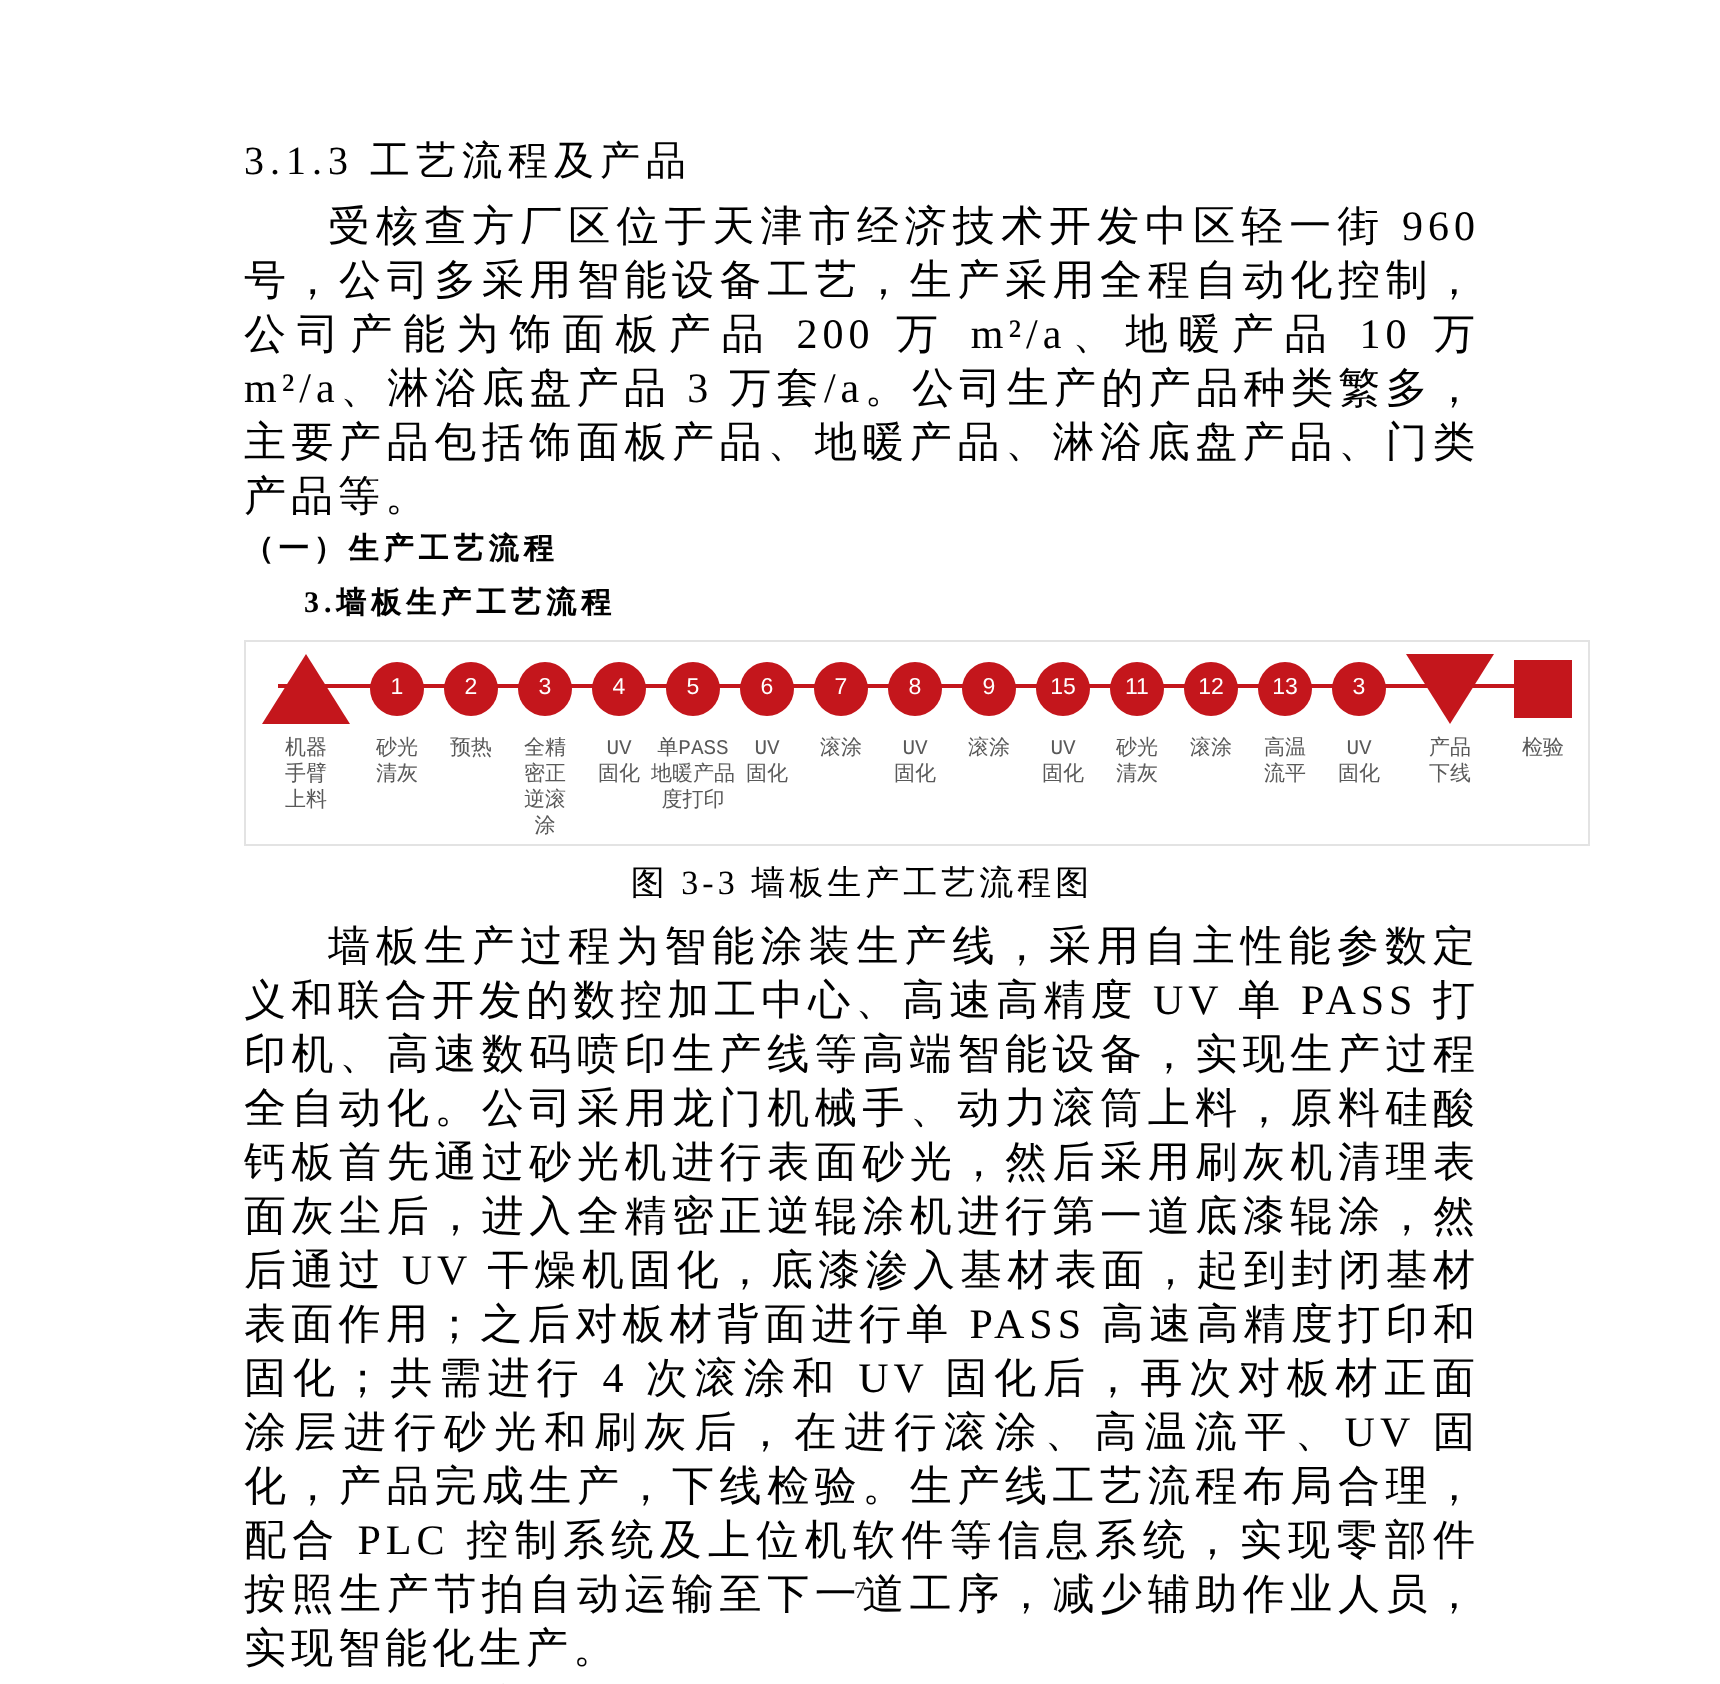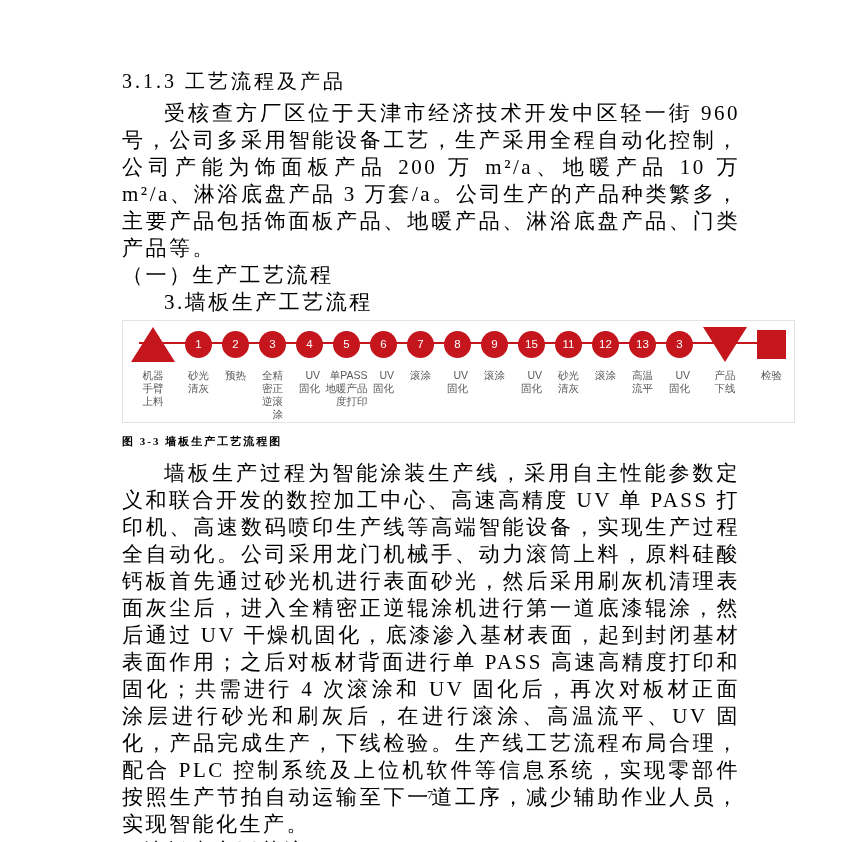--- a/index.html
+++ b/index.html
@@ -11,21 +11,21 @@
     position:absolute;left:122px;top:68px;width:618px;
   }
   .doc-heading{
     font-size:20px;letter-spacing:3px;line-height:27px;font-weight:normal;margin:0;
   }
   .para{
     font-size:21px;letter-spacing:2.5px;line-height:27px;margin:5px 0 0 0;
     text-align:justify;text-indent:2em;
   }
   .line-item{
-    font-size:21px;letter-spacing:2.5px;line-height:27px;margin:0;
+    font-size:15px;letter-spacing:2.5px;line-height:27px;margin:0;font-weight:bold;
   }
   .indent1{padding-left:2em;}
   
   .diagram{
     position:relative;width:671px;height:101px;margin-top:4px;
     border:1px solid #e3e3e3;background:#fff;
     font-family:"Liberation Sans","DejaVu Sans",sans-serif;
   }
   .flow-line{
     position:absolute;top:21px;left:16px;right:16px;height:2px;background:#c4161c;
@@ -45,25 +45,25 @@
     border-bottom:35px solid #c4161c;
   }
   .triangle-down{
     width:0;height:0;border-left:22px solid transparent;border-right:22px solid transparent;
     border-top:35px solid #c4161c;
   }
   .square{width:29px;height:29px;background:#c4161c;}
   .step-label{
     position:absolute;top:44px;left:50%;transform:translateX(-50%);
     width:max-content;max-width:66px;
-    font-size:10.5px;line-height:13px;color:#595959;text-align:right;white-space:pre-line;
+    font-size:10.5px;line-height:13px;color:#595959;text-align:center;white-space:pre-line;font-family:Liberation Mono, monospace;
   }
   .caption{
-    font-size:11px;font-weight:bold;letter-spacing:2px;line-height:27px;
-    text-align:left;margin:5px 0 0 0;
+    font-size:17px;font-weight:normal;letter-spacing:2px;line-height:27px;
+    text-align:center;margin:5px 0 0 0;
   }
   .page-number{
     position:absolute;left:0;right:0;top:788px;text-align:center;
     font-size:12px;color:#222;
   }
 </style>
 </head>
 <body>
 
 <div class="content">

